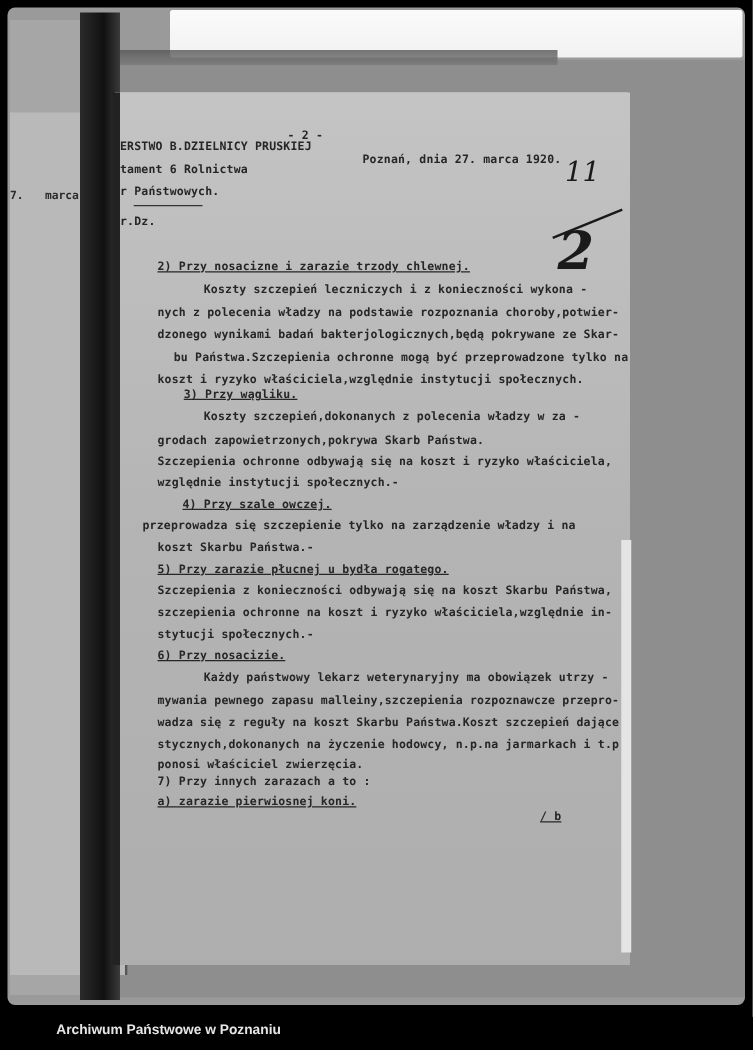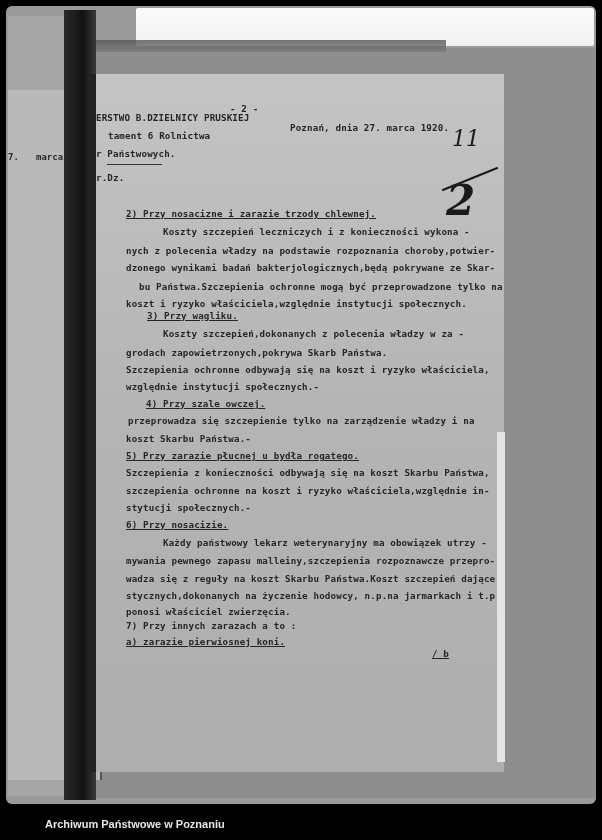--- a/index.html
+++ b/index.html
@@ -71,21 +71,21 @@
   </div>
   <div class="binder"></div>
 </div>
 
 <div class="page-topedge"></div>
 <div class="page"></div>
 <div class="page-rightedge"></div>
 
 <span class="t" style="left:230px;top:103px;">- 2 -</span>
 <span class="t" style="left:96px;top:112px;">ERSTWO B.DZIELNICY PRUSKIEJ</span>
-<span class="t" style="left:108px;top:130px;text-align:right;">tament 6 Rolnictwa</span>
+<span class="t" style="left:96px;top:130px;text-align:right;">tament 6 Rolnictwa</span>
 <span class="t" style="left:96px;top:148px;">r Państwowych.</span>
 <div style="position:absolute;left:107px;top:164px;width:55px;height:1px;background:#333;"></div>
 <span class="t" style="left:96px;top:172px;">r.Dz.</span>
 <span class="t" style="left:290px;top:122px;">Poznań, dnia 27. marca 1920.</span>
 <span class="hand" style="left:452px;top:100px;font-size:22px;">11</span>
 <span class="hand" style="left:446px;top:150px;font-size:42px;font-weight:bold;">2</span>
 <div style="position:absolute;left:440px;top:178px;width:60px;height:2px;background:#1a1a1a;transform:rotate(-22deg);"></div>
 
 <div id="body-lines">
     <span class="t u" style="left: 126px; top: 208px;">2) Przy nosacizne i zarazie trzody chlewnej.</span>
@@ -93,21 +93,21 @@
     <span class="t" style="left: 126px; top: 245px;">nych z polecenia władzy na podstawie rozpoznania choroby,potwier-</span>
     <span class="t" style="left: 126px; top: 262px;">dzonego wynikami badań bakterjologicznych,będą pokrywane ze Skar-</span>
     <span class="t" style="left: 126px; top: 281px; padding-left: 13px;">bu Państwa.Szczepienia ochronne mogą być przeprowadzone tylko na</span>
     <span class="t" style="left: 126px; top: 298px;">koszt i ryzyko właściciela,względnie instytucji społecznych.</span>
     <span class="t u" style="left: 126px; top: 310px; margin-left: 21px;">3) Przy wągliku.</span>
     <span class="t" style="left: 163px; top: 328px;">Koszty szczepień,dokonanych z polecenia władzy w za -</span>
     <span class="t" style="left: 126px; top: 347px;">grodach zapowietrzonych,pokrywa Skarb Państwa.</span>
     <span class="t" style="left: 126px; top: 364px;">Szczepienia ochronne odbywają się na koszt i ryzyko właściciela,</span>
     <span class="t" style="left: 126px; top: 381px;">względnie instytucji społecznych.-</span>
     <span class="t u" style="left: 126px; top: 398px; margin-left: 20px;">4) Przy szale owczej.</span>
-    <span class="t" style="left: 128px; top: 415px;">przeprowadza się szczepienie tylko na zarządzenie władzy i na</span>
+    <span class="t" style="left: 114px; top: 415px;">przeprowadza się szczepienie tylko na zarządzenie władzy i na</span>
     <span class="t" style="left: 126px; top: 433px;">koszt Skarbu Państwa.-</span>
     <span class="t u" style="left: 126px; top: 450px;">5) Przy zarazie płucnej u bydła rogatego.</span>
     <span class="t" style="left: 126px; top: 467px;">Szczepienia z konieczności odbywają się na koszt Skarbu Państwa,</span>
     <span class="t" style="left: 126px; top: 485px;">szczepienia ochronne na koszt i ryzyko właściciela,względnie in-</span>
     <span class="t" style="left: 126px; top: 502px;">stytucji społecznych.-</span>
     <span class="t u" style="left: 126px; top: 519px;">6) Przy nosacizie.</span>
     <span class="t" style="left: 163px; top: 537px;">Każdy państwowy lekarz weterynaryjny ma obowiązek utrzy -</span>
     <span class="t" style="left: 126px; top: 555px;">mywania pewnego zapasu malleiny,szczepienia rozpoznawcze przepro-</span>
     <span class="t" style="left: 126px; top: 573px;">wadza się z reguły na koszt Skarbu Państwa.Koszt szczepień dające</span>
     <span class="t" style="left: 126px; top: 590px;">stycznych,dokonanych na życzenie hodowcy, n.p.na jarmarkach i t.p</span>

